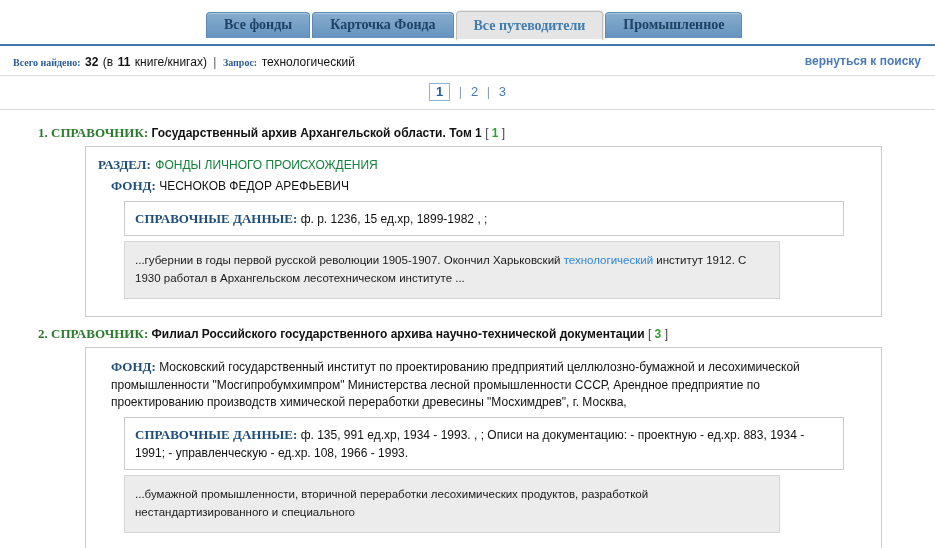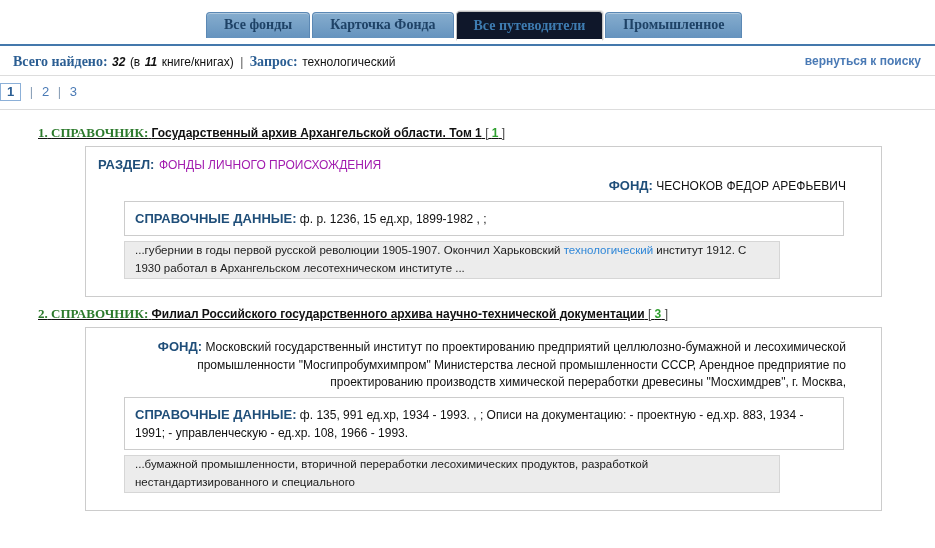--- a/index.html
+++ b/index.html
@@ -8,56 +8,56 @@
 
   
   .tabbar { position:relative; height:46px; }
   .tabline { position:absolute; left:0; right:0; bottom:0; height:2px; background:#4478ac; z-index:1; }
   .tabs { position:absolute; left:206px; bottom:5px; display:flex; align-items:center; z-index:2; }
   .tab { height:26px; line-height:24px; margin:0 2px 2px 0; padding:0 17px;
          background:linear-gradient(#86adce,#6593be); border:1px solid #5b88b4; border-bottom:none;
          border-radius:4px 4px 0 0; box-shadow:inset 0 1px 0 rgba(255,255,255,.35), 1px -1px 0 #fff;
          font-family:"Liberation Serif", serif; font-weight:bold; font-size:14px; color:#1e4266;
          cursor:pointer; white-space:nowrap; }
-  .tab.active { height:30px; line-height:27px; margin-bottom:0; background:#0f172a; color:#3e7cb1;
+  .tab.active { height:30px; line-height:27px; margin-bottom:0; background:#e5e5e5; color:#3e7cb1;
                 border:1px solid #bfbfbf; border-bottom:2px solid #fff; box-shadow:1px -1px 0 #e8e8e8; z-index:3; }
 
   
   .resultbar { display:flex; justify-content:space-between; align-items:center; padding:6px 14px 5px 13px; }
-  .lbl { font-family:"Liberation Serif", serif; font-weight:bold; color:#2b5e93; font-size:14px; }
+  .lbl { font-family:"Liberation Serif", serif; font-weight:bold; color:#2b5e93; font-size:10px; }
   .val { font-size:12px; color:#111; }
-  .val.b { font-weight:bold;font-style:italic; }
+  .val.b { font-weight:bold; }
   .pipe { color:#555; font-size:12px; padding:0 2px; }
   .back-link { color:#4a7ab5; font-size:12px; text-decoration:none; cursor:pointer;font-weight:bold; }
 
   hr.sep { border:none; border-top:1px solid #ddd; }
 
-  .pagination { text-align:left; padding:7px 0 8px; font-size:13px; }
+  .pagination { text-align:center; padding:7px 0 8px; font-size:13px; }
   .page-current { display:inline-block; border:1px solid #8cb0d8; padding:0 6px; line-height:16px;
                   color:#2b5e93; font-weight:bold; }
   .page-link { color:#4a7ab5; text-decoration:none; cursor:pointer; }
   .page-sep { color:#8aa0b8; padding:0 5px; }
 
   
   .results { padding-top:6px; }
-  .result-heading { margin:9px 14px 5px 38px; font-size:12px;text-decoration:underline; }
+  .result-heading { margin:9px 14px 5px 38px; font-size:12px; }
   .result-num, .result-type { font-family:"Liberation Serif", serif; font-weight:bold; color:#2c7a2c; font-size:13px; }
   .result-title { font-weight:bold; color:#111; }
   .result-bracket { color:#444; }
   .result-count { color:#2fa02f; font-weight:bold; }
 
   .result-box { margin-left:85px; width:797px; border:1px solid #ccc; padding:6px 0 8px; background:#fff; }
-  .label-serif { font-family:Liberation Sans, sans-serif; font-weight:bold; color:#1f4e79; font-size:13px; }
+  .label-serif { font-family:Liberation Serif, serif; font-weight:bold; color:#1f4e79; font-size:13px; }
   .razdel { padding-left:12px; margin:2px 0 4px; }
-  .razdel-link { color:#a21caf; font-size:12px; text-decoration:none; cursor:pointer; }
-  .fond { padding-left:25px; padding-right:35px; margin:4px 0 5px; font-size:12px; line-height:1.45;text-align:right; }
+  .razdel-link { color:#15803d; font-size:12px; text-decoration:none; cursor:pointer; }
+  .fond { padding-left:25px; padding-right:35px; margin:4px 0 5px; font-size:12px; line-height:1.45; }
   .data-box { margin:1px 0 4px 38px; width:720px; border:1px solid #ccc; padding:7px 10px;
               font-size:12px; line-height:1.5; background:#fff; }
   .excerpt-box { margin:5px 0 9px 38px; width:656px; border:1px solid #d6d6d6; background:#ececec;
-                 padding:0 10px; font-size:11.5px; color:#1a1a1a; line-height:1.55; }
+                 padding:10px 10px; font-size:11.5px; color:#1a1a1a; line-height:1.55; }
   .excerpt-p { margin:0; }
   .hl { color:#2f87d8; }
 </style>
 </head>
 <body>
 
 <div class="tabbar">
   <div class="tabline"></div>
   <div class="tabs">
     <div class="tab">Все фонды</div>

